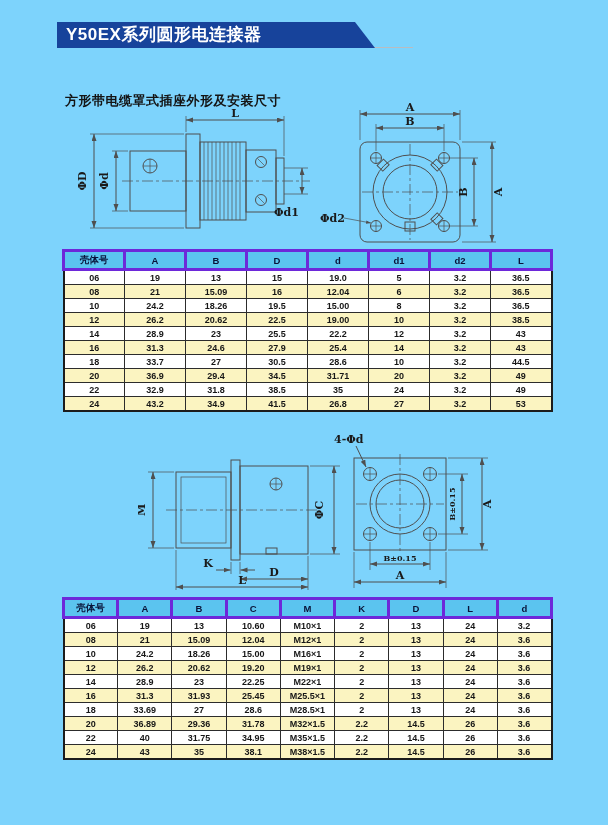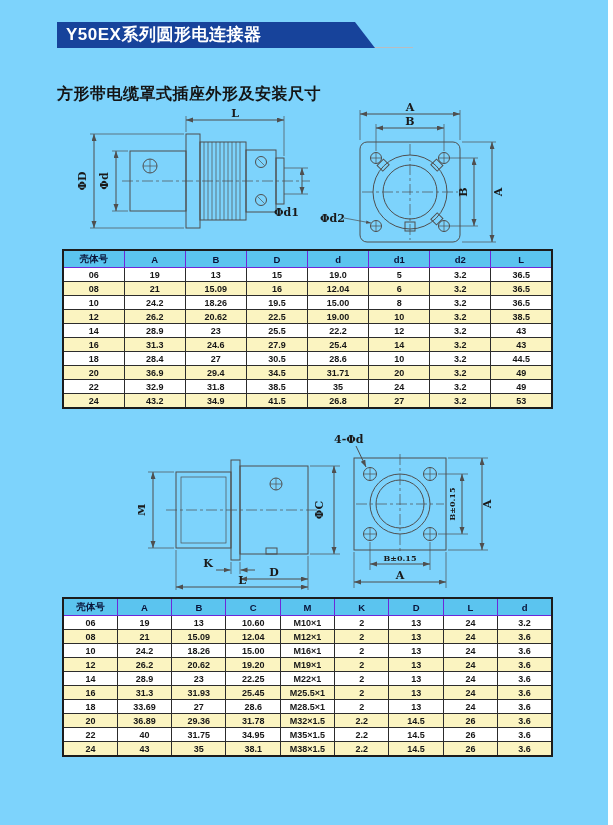--- a/index.html
+++ b/index.html
@@ -5,29 +5,29 @@
   html,body{margin:0;padding:0;background:#ffffff;}
   .page{position:relative;width:608px;height:825px;background:#7dd3fc;overflow:hidden;
         font-family:"Liberation Sans",sans-serif;}
   
   .banner-underline{position:absolute;left:57px;top:46.5px;width:356px;height:1.5px;background:#b9bcc0;}
   .banner{position:absolute;left:57px;top:22px;width:318px;height:26px;background:#17439b;
           clip-path:polygon(0 0,298px 0,318px 100%,0 100%);
           color:#fff;font-size:17px;font-weight:bold;line-height:26px;padding-left:9px;
           box-sizing:border-box;letter-spacing:.5px;white-space:nowrap;}
   
-  .sec-h{position:absolute;left:57px;margin:0;font-size:16px;font-weight:bold;color:#141414;letter-spacing:.5px;}
+  .sec-h{position:absolute;left:57px;margin:8px;font-size:13px;font-weight:bold;color:#141414;letter-spacing:.5px;}
   .sec-h1{top:84px;}
   .sec-h2{top:421px;}
   
   .tbl{position:absolute;left:62px;width:491px;border-collapse:collapse;table-layout:fixed;
        font-size:9px;font-weight:bold;color:#161616;text-align:center;border:2px solid #1c1c1c;}
   .tbl1{top:249px;}
   .tbl2{top:597px;}
-  .tbl th{background:#5bc4ef;height:16px;border:1px solid #6d28d9;color:#091338;font-size:9.5px;padding:0;}
+  .tbl th{background:#5bc4ef;height:16px;border:3px solid #6d28d9;color:#091338;font-size:9.5px;padding:0;}
   .tbl td{height:13px;border:1px solid #2c2c2c;padding:0;background:#fff;}
   .tbl tr.alt td{background:#fbf4c1;}
   
   .dwg{position:absolute;}
   .dwg line,.dwg rect,.dwg circle,.dwg path,.dwg polyline{stroke:#4f4f4f;fill:none;stroke-width:1;}
   .dwg .thin{stroke-width:.7;}
   .dwg .dash{stroke-width:.7;stroke-dasharray:11 3 3 3;}
   .dwg text{stroke:none;fill:#1a1a1a;font-family:"DejaVu Serif",serif;font-size:11px;font-weight:bold;}
   .dwg .sm{font-size:8px;}
   .dwg marker path{fill:#4f4f4f;stroke:none;}
@@ -215,21 +215,21 @@
           <td>31.3</td>
           <td>24.6</td>
           <td>27.9</td>
           <td>25.4</td>
           <td>14</td>
           <td>3.2</td>
           <td>43</td>
         </tr>
         <tr>
           <td>18</td>
-          <td>28.4</td>
+          <td>33.7</td>
           <td>27</td>
           <td>30.5</td>
           <td>28.6</td>
           <td>10</td>
           <td>3.2</td>
           <td>44.5</td>
         </tr>
         <tr class="alt">
           <td>20</td>
           <td>36.9</td>

